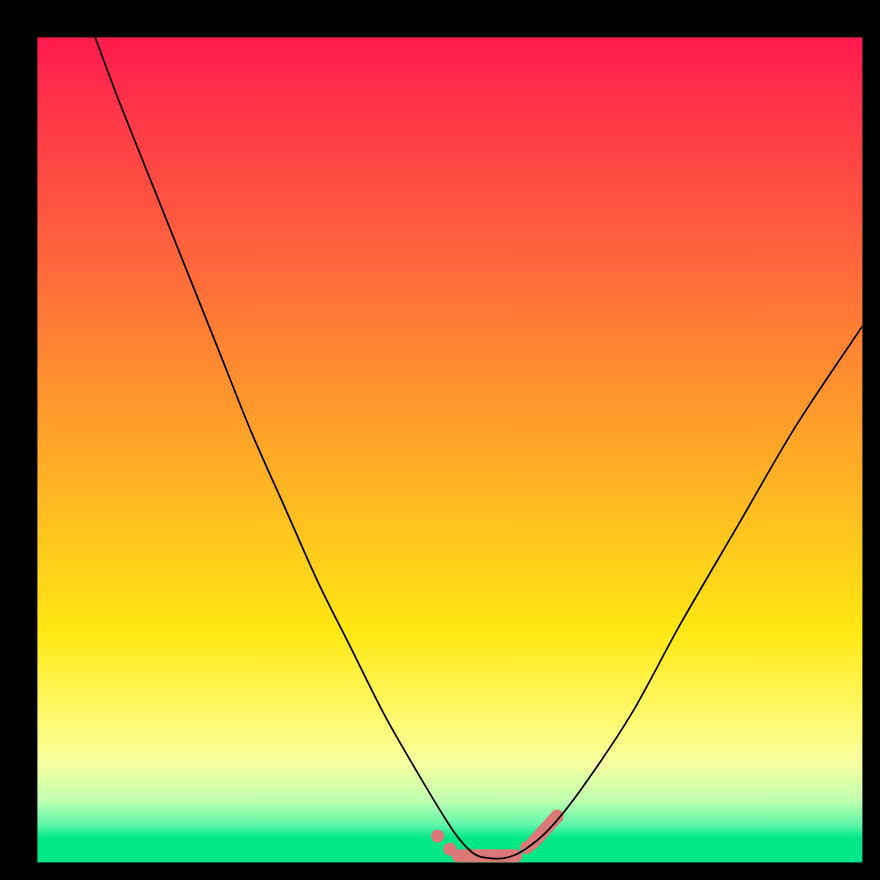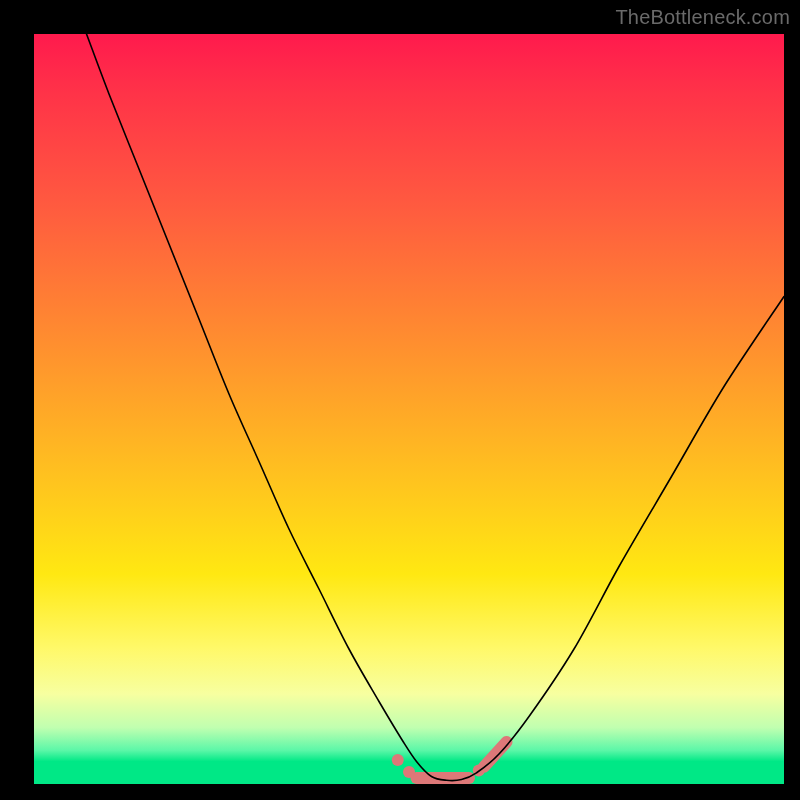--- a/index.html
+++ b/index.html
@@ -82,14 +82,13 @@
       <g>
         <line id="mk-flat" class="marker-seg" x1="382.5" y1="744" x2="434.99999999999994" y2="744"></line>
         <line id="mk-slope" class="marker-seg" x1="450" y1="732.75" x2="472.5" y2="708"></line>
         <circle id="mk-d0" class="marker-dot" r="6" cx="363.75" cy="726"></circle>
         <circle id="mk-d1" class="marker-dot" r="6" cx="375" cy="738"></circle>
         <circle id="mk-d2" class="marker-dot" r="6" cx="444.75" cy="736.5"></circle>
       </g>
       <path id="curve" class="main-curve" d="M 52.5 0.0 C 56.3 10.0, 66.3 37.5, 75.0 60.0 C 83.8 82.5, 95.0 110.0, 105.0 135.0 C 115.0 160.0, 125.0 185.0, 135.0 210.0 C 145.0 235.0, 155.0 260.0, 165.0 285.0 C 175.0 310.0, 185.0 336.3, 195.0 360.0 C 205.0 383.8, 215.0 405.0, 225.0 427.5 C 235.0 450.0, 245.0 473.8, 255.0 495.0 C 265.0 516.3, 275.0 535.0, 285.0 555.0 C 295.0 575.0, 305.0 596.3, 315.0 615.0 C 325.0 633.8, 336.3 652.5, 345.0 667.5 C 353.8 682.5, 361.3 695.0, 367.5 705.0 C 373.8 715.0, 377.5 721.3, 382.5 727.5 C 387.5 733.8, 392.5 739.4, 397.5 742.5 C 402.5 745.6, 407.5 745.8, 412.5 746.3 C 417.5 746.8, 422.5 746.8, 427.5 745.5 C 432.5 744.3, 436.3 743.0, 442.5 738.8 C 448.8 734.5, 456.3 729.4, 465.0 720.0 C 473.8 710.6, 482.5 700.0, 495.0 682.5 C 507.5 665.0, 525.0 640.0, 540.0 615.0 C 555.0 590.0, 568.8 561.3, 585.0 532.5 C 601.3 503.8, 620.0 472.5, 637.5 442.5 C 655.0 412.5, 671.3 382.5, 690.0 352.5 C 708.8 322.5, 740.0 277.5, 750.0 262.5"></path>
     </svg>
   </div>
-  <div class="watermark">TheBottleneck.com</div>
 </div>
 
 </body></html>

